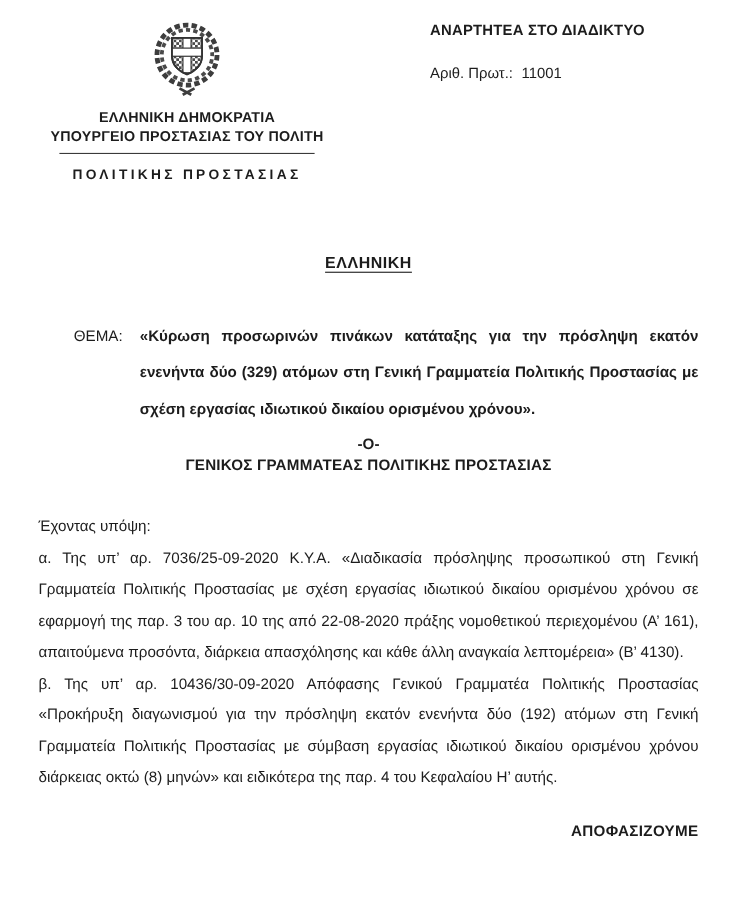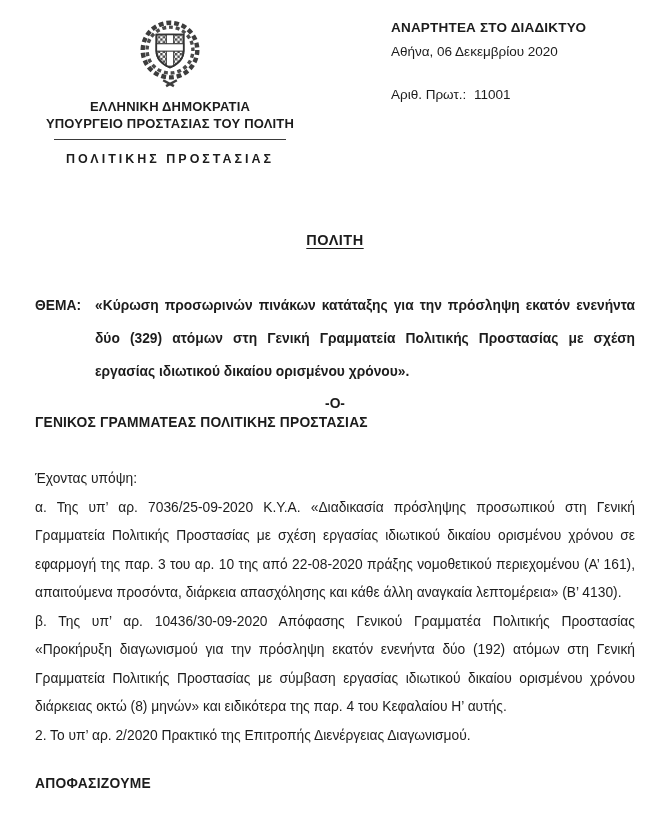--- a/index.html
+++ b/index.html
@@ -51,21 +51,21 @@
   .header-right {
     position: absolute;
     left: 391px;
     top: 20px;
     width: 260px;
     font-size: 13.5px;
   }
   .hr-posted {
     font-weight: bold;
     letter-spacing: 0.2px;
-    margin-bottom: 9px;
+    margin-bottom: 24px;
   }
   .hr-date {
     margin-bottom: 28px;
   }
   .hr-protocol-label { font-weight: normal; }
   .hr-protocol-value { margin-left: 4px; text-align: center; }
 
   
   .doc-body {
     position: absolute;
@@ -83,50 +83,52 @@
   .doc-title span {
     text-decoration: underline;
     text-underline-offset: 3px;
   }
   .subject-row {
     display: flex;
     margin-top: 41px;
   }
   .subject-label {
     flex: 0 0 60px;
-    font-weight: bold;
+    font-weight: normal;
     line-height: 33px;
+    margin-left: 32px;
   }
   .subject-text {
     flex: 1;
     font-weight: bold;
     text-align: justify;
     line-height: 33px;
   }
   .issuer-dash {
     text-align: center;
     font-weight: bold;
     margin-top: 7px;
     line-height: 18px;
   }
   .issuer-name {
+    text-align: center;
     font-weight: bold;
     line-height: 19px;
     letter-spacing: 0.2px;
   }
   .having-regard {
     margin-top: 33px;
     line-height: 28.5px;
   }
   .preamble-text {
     text-align: justify;
     line-height: 28.5px;
   }
   .decide-heading {
-    text-align: left;
+    text-align: right;
     font-weight: bold;
     margin-top: 24px;
     line-height: 20px;
     letter-spacing: 0.3px;
   }
 </style>
 </head>
 <body>
 
 <div class="page">
@@ -156,43 +158,41 @@
       </svg>
     </div>
     <div class="hl-line1">ΕΛΛΗΝΙΚΗ ΔΗΜΟΚΡΑΤΙΑ</div>
     <div class="hl-line2">ΥΠΟΥΡΓΕΙΟ ΠΡΟΣΤΑΣΙΑΣ ΤΟΥ ΠΟΛΙΤΗ</div>
     <hr class="hl-divider">
     <div class="hl-line4">ΠΟΛΙΤΙΚΗΣ ΠΡΟΣΤΑΣΙΑΣ</div>
   </div>
 
   <div class="header-right">
     <div class="hr-posted">ΑΝΑΡΤΗΤΕΑ ΣΤΟ ΔΙΑΔΙΚΤΥΟ</div>
-    <div class="hr-date">Αθήνα, 06 Δεκεμβρίου 2020</div>
     <div class="hr-protocol">
       <span class="hr-protocol-label">Αριθ. Πρωτ.:</span>
       <span class="hr-protocol-value">11001</span>
     </div>
   </div>
 
   <div class="doc-body">
 
     <div class="doc-title">
-      <span>ΠΟΛΙΤΗ</span>
+      <span>ΕΛΛΗΝΙΚΗ</span>
     </div>
 
     <div class="subject-row">
       <div class="subject-label">ΘΕΜΑ:</div>
       <div class="subject-text">«Κύρωση προσωρινών πινάκων κατάταξης για την πρόσληψη εκατόν ενενήντα δύο (329) ατόμων στη Γενική Γραμματεία Πολιτικής Προστασίας με σχέση εργασίας ιδιωτικού δικαίου ορισμένου χρόνου».</div>
     </div>
 
     <div class="issuer-dash">-Ο-</div>
     <div class="issuer-name">ΓΕΝΙΚΟΣ ΓΡΑΜΜΑΤΕΑΣ ΠΟΛΙΤΙΚΗΣ ΠΡΟΣΤΑΣΙΑΣ</div>
 
     <div class="having-regard">Έχοντας υπόψη:</div>
 
     <div class="preamble-text">α. Της υπ’ αρ. 7036/25-09-2020 Κ.Υ.Α. «Διαδικασία πρόσληψης προσωπικού στη Γενική Γραμματεία Πολιτικής Προστασίας με σχέση εργασίας ιδιωτικού δικαίου ορισμένου χρόνου σε εφαρμογή της παρ. 3 του αρ. 10 της από 22-08-2020 πράξης νομοθετικού περιεχομένου (Α’ 161), απαιτούμενα προσόντα, διάρκεια απασχόλησης και κάθε άλλη αναγκαία λεπτομέρεια» (Β’ 4130).</div>
     <div class="preamble-text">β. Της υπ’ αρ. 10436/30-09-2020 Απόφασης Γενικού Γραμματέα Πολιτικής Προστασίας «Προκήρυξη διαγωνισμού για την πρόσληψη εκατόν ενενήντα δύο (192) ατόμων στη Γενική Γραμματεία Πολιτικής Προστασίας με σύμβαση εργασίας ιδιωτικού δικαίου ορισμένου χρόνου διάρκειας οκτώ (8) μηνών» και ειδικότερα της παρ. 4 του Κεφαλαίου Η’ αυτής.</div>
-    <div class="preamble-text">2. Το υπ’ αρ. 2/2020 Πρακτικό της Επιτροπής Διενέργειας Διαγωνισμού.</div>
 
     <div class="decide-heading">ΑΠΟΦΑΣΙΖΟΥΜΕ</div>
 
   </div>
 </div>
 
 </body></html>

